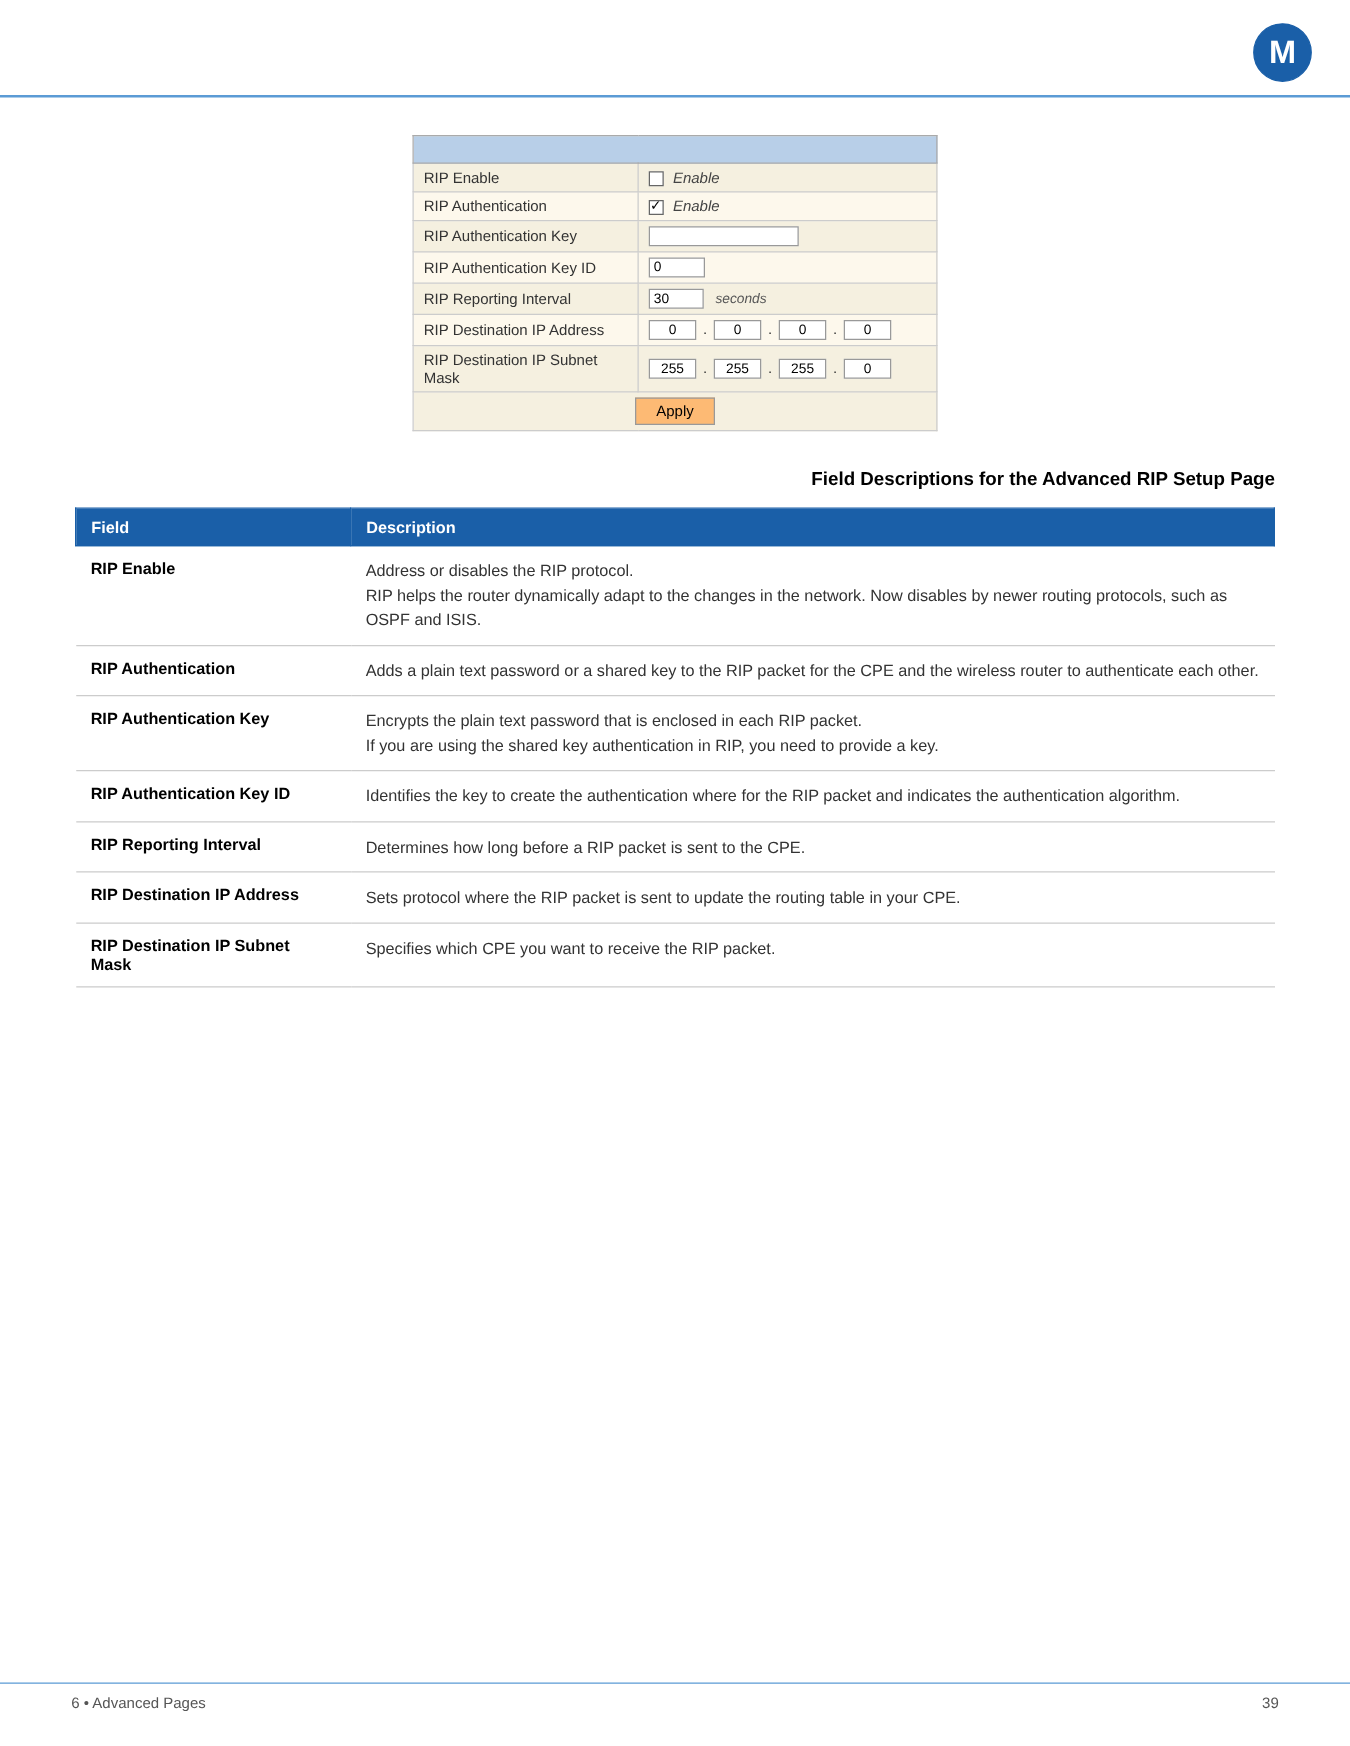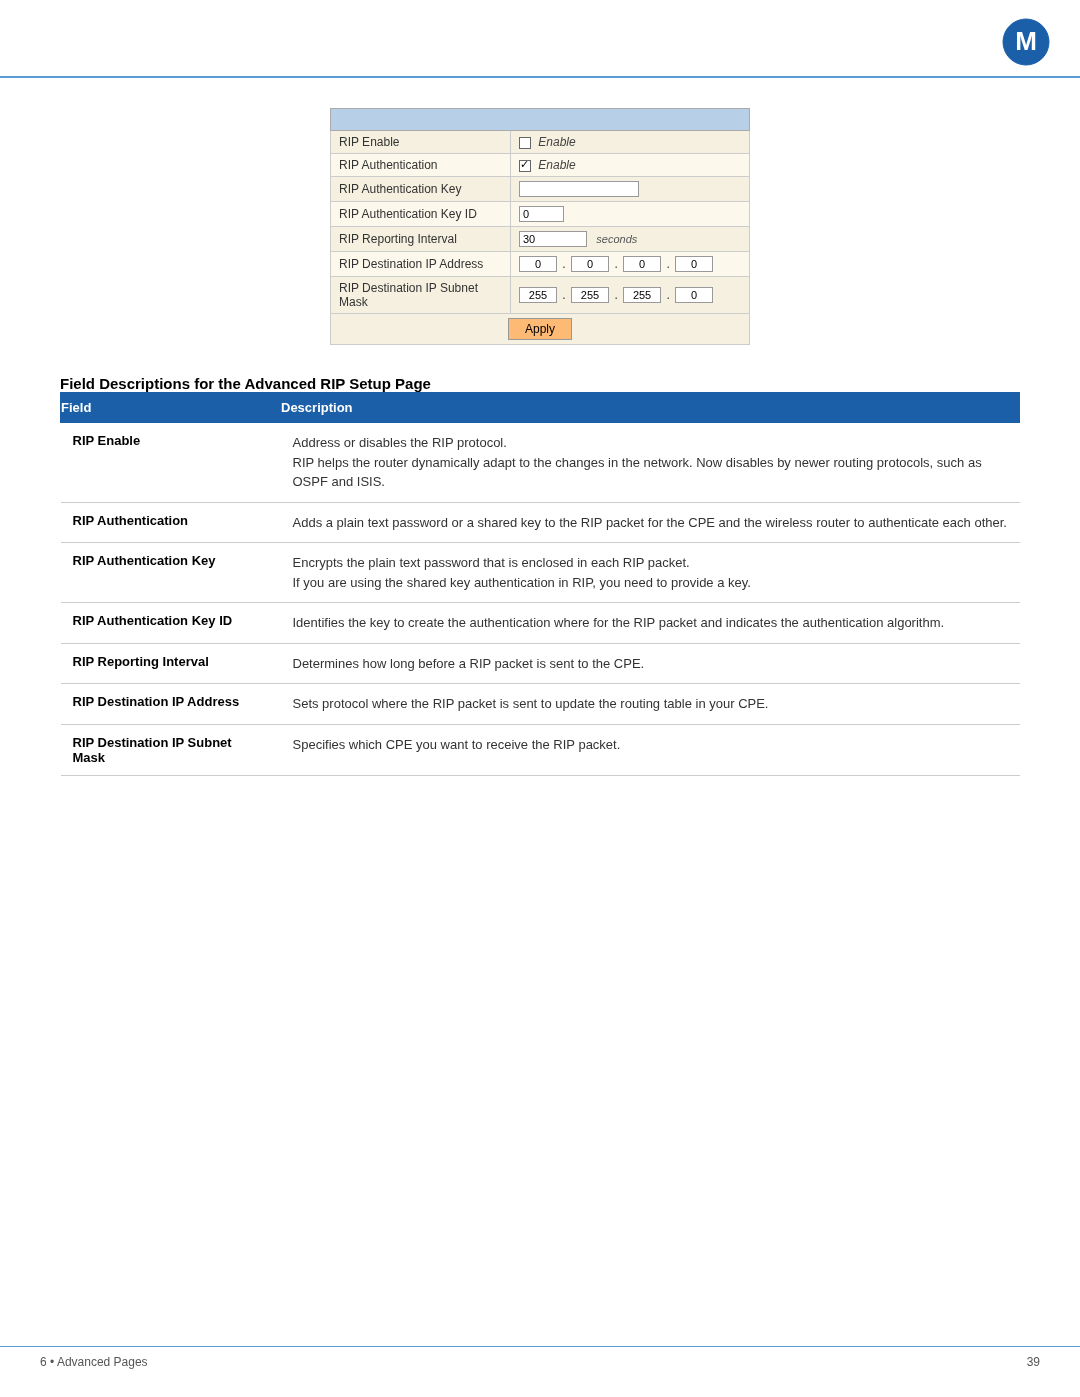--- a/index.html
+++ b/index.html
@@ -132,35 +132,36 @@
       border: 1px solid #999;
       padding: 3px 16px;
       font-size: 12px;
       cursor: pointer;
     }
 
     
     .section-title {
       font-size: 15px;
       font-weight: bold;
-      text-align: left;
+      text-align: right;
+      margin-bottom: 14px;
       color: #000;
     }
 
     .desc-table {
       width: 100%;
       border-collapse: collapse;
     }
 
     .desc-table .desc-header th {
       background: #1a5fa8;
       color: #fff;
       font-weight: bold;
       font-size: 13px;
-      padding: 7px 0;
+      padding: 7px 12px;
       text-align: left;
       border: 1px solid #1a5fa8;
     }
 
     .desc-table tr td {
       border-bottom: 1px solid #ccc;
       padding: 10px 12px;
       vertical-align: top;
       font-size: 13px;
     }
@@ -176,21 +177,21 @@
       line-height: 1.5;
     }
 
     
     .page-footer {
       position: absolute;
       bottom: 20px;
       left: 0;
       right: 0;
       border-top: 1px solid #5b9bd5;
-      padding: 8px 40px;
+      padding: 8px 57px;
       display: flex;
       justify-content: space-between;
       font-size: 12px;
       color: #555;
     }
 
     
     .checkbox-custom {
       display: inline-block;
       width: 12px;
@@ -255,21 +256,21 @@
       <tr>
         <td class="field-label">RIP Authentication Key ID</td>
         <td class="field-value">
           <input type="text" class="text-input-small" value="0" style="width: 45px;">
         </td>
       </tr>
 
       <tr>
         <td class="field-label">RIP Reporting Interval</td>
         <td class="field-value">
-          <input type="text" class="text-input-small" value="30" style="width: 68px;">
+          <input type="text" class="text-input-small" value="30" style="width: 44px;">
           <span class="seconds-label">seconds</span>
         </td>
       </tr>
 
       <tr>
         <td class="field-label">RIP Destination IP Address</td>
         <td class="field-value">
           <input type="text" class="text-input-tiny" value="0" style="">
           <span class="ip-separator">.</span>
           <input type="text" class="text-input-tiny" value="0" style="">

